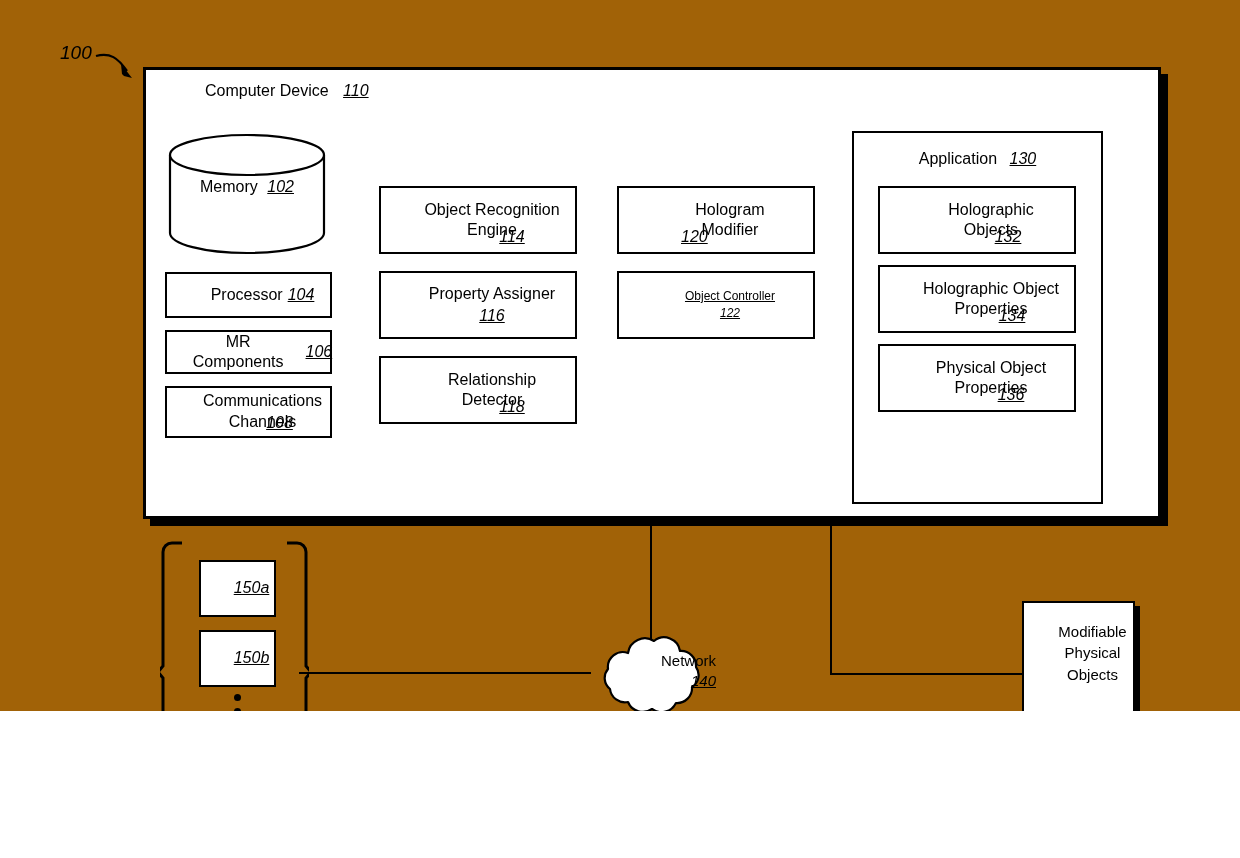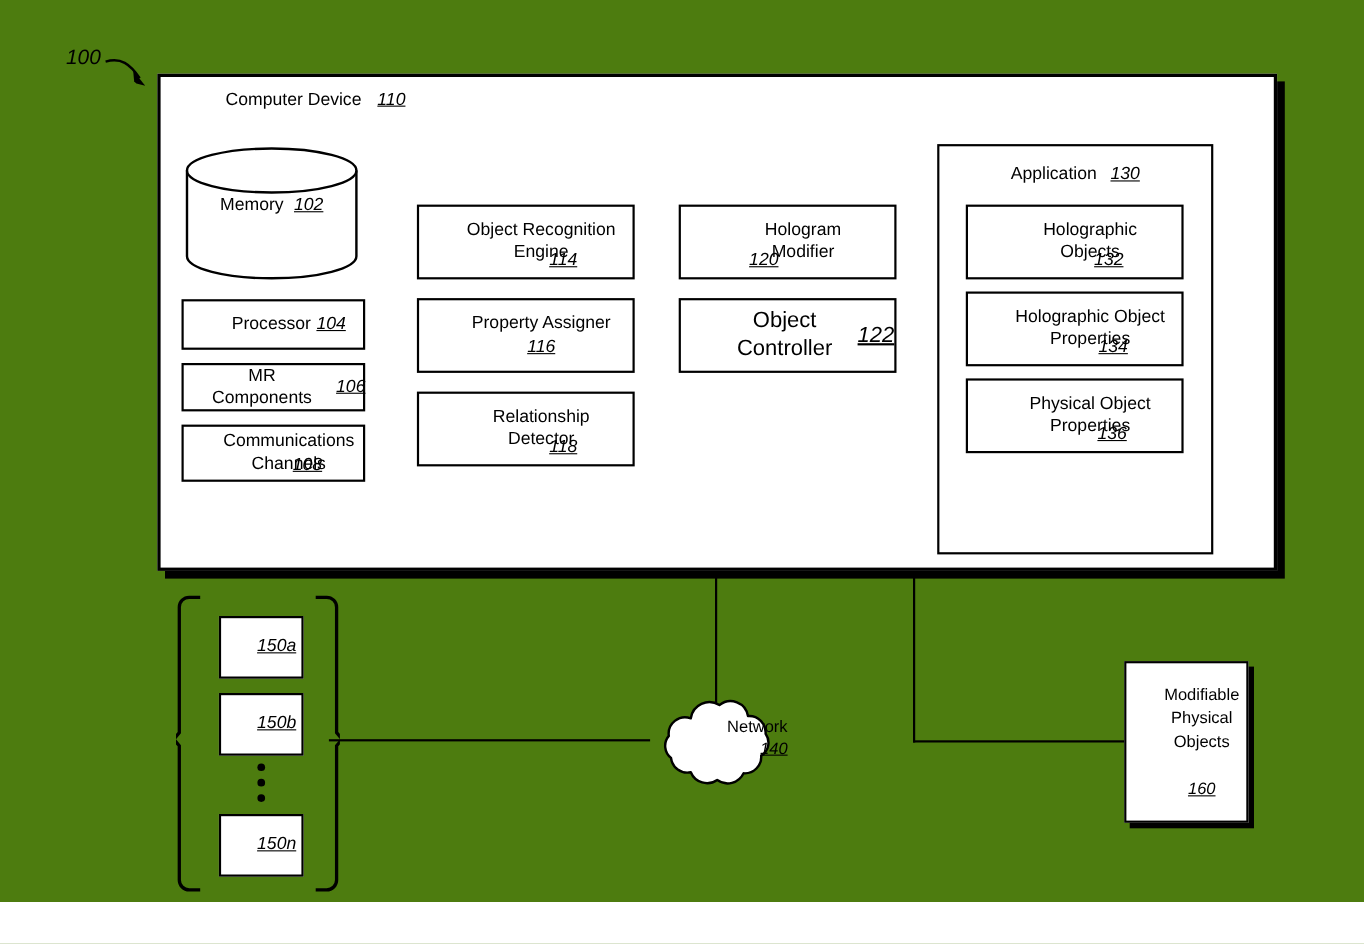--- a/index.html
+++ b/index.html
@@ -7,22 +7,22 @@
     padding: 0;
     background: #ffffff;
   }
   body {
     font-family: "Liberation Sans", sans-serif;
     color: #000000;
   }
   #canvas {
     position: relative;
     width: 1240px;
-    height: 820px;
-    background: #4d7c0f;
+    height: 711px;
+    background: #a16207;
     overflow: hidden;
   }
   .abs { position: absolute; box-sizing: border-box; }
 
   
   .box {
     border: 2px solid #000;
     background: #fff;
     display: flex;
     align-items: center;
@@ -184,21 +184,21 @@
   </div>
 
   <div class="abs box" style="left:617px; top:186px; width:198px; height:68px; font-size:16px; flex-direction:column;">
     <span class="lbl">Hologram
 Modifier</span>
   </div>
   <div class="abs" style="left:617px; top:186px; width:198px; height:68px; display:flex; align-items:flex-end; justify-content:flex-start; pointer-events:none;">
     <span class="num" style="font-size:16px; margin-bottom:8px; margin-left:64px;">120</span>
   </div>
 
-  <div class="abs box" style="left:617px; top:271px; width:198px; height:68px; font-size:20px; ">
+  <div class="abs box" style="left:617px; top:271px; width:198px; height:68px; font-size:12px; flex-direction:column;text-decoration:underline;">
     <span class="lbl">Object Controller</span>
     <span class="num" style="margin-top:2px;">122</span>
   </div>
 
   <div class="abs" style="left:852px; top:131px; width:251px; height:373px; border:2px solid #000; background:#fff;"></div>
 
   <div class="abs title" style="left:852px; top:150px; width:251px;">
     <span>Application</span>
     <span class="num" style="margin-left:8px;">130</span>
   </div>

